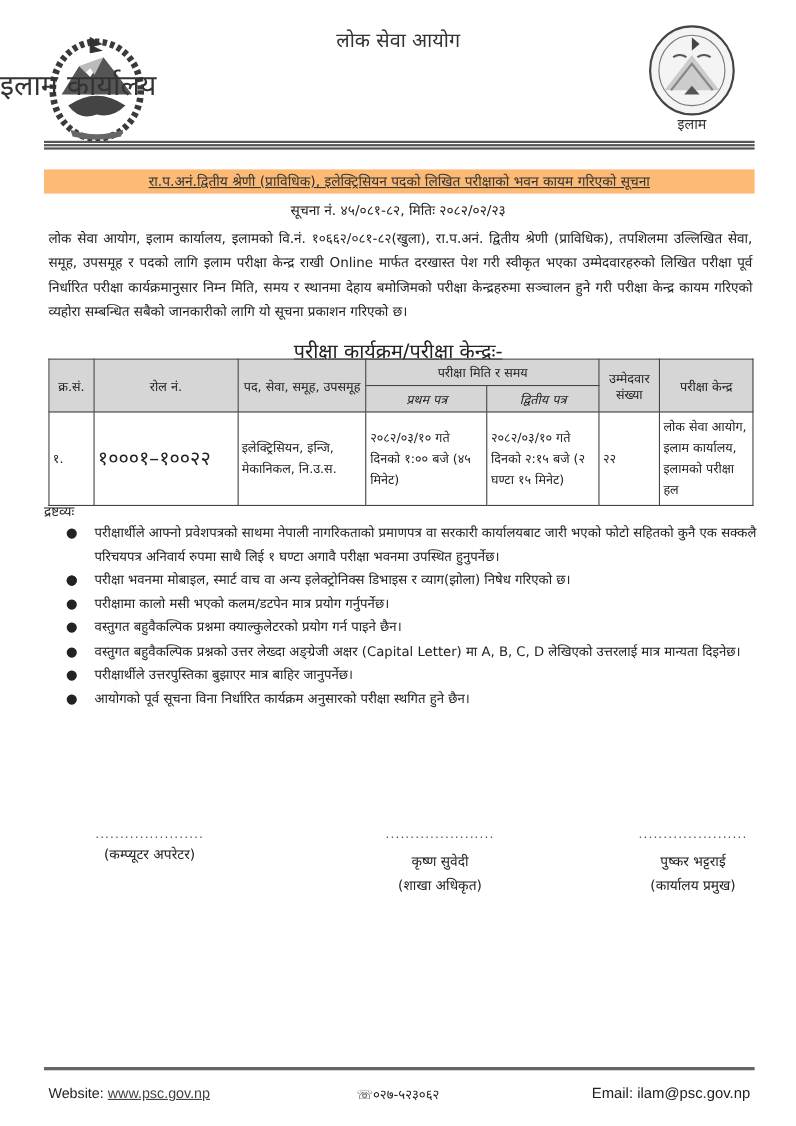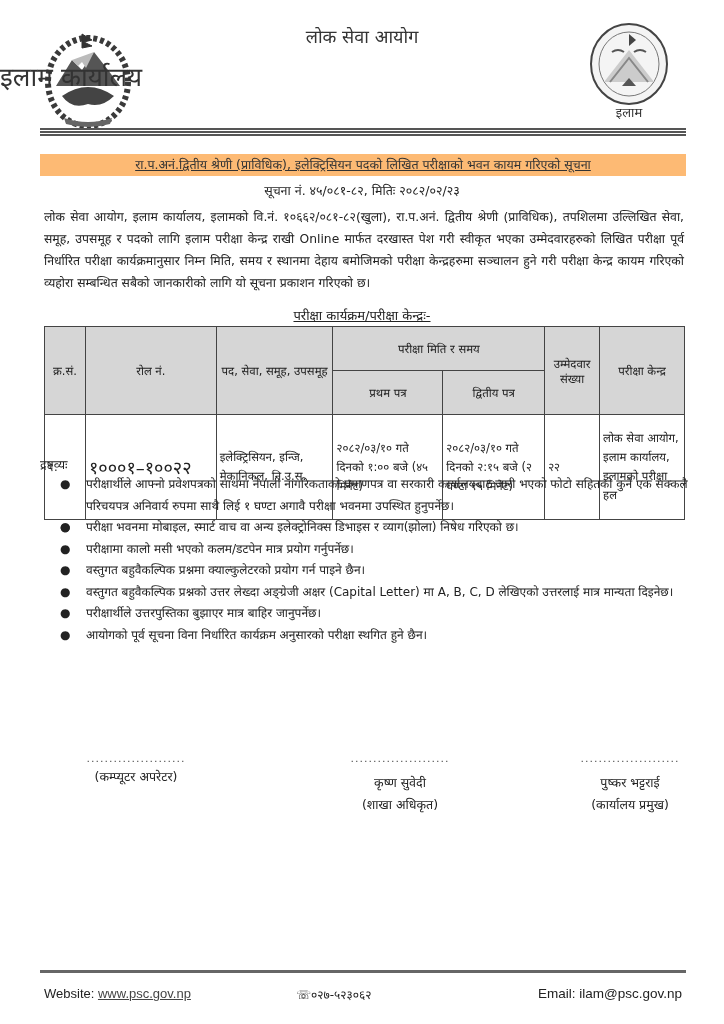--- a/index.html
+++ b/index.html
@@ -22,29 +22,29 @@
   
   .title-bar { position: absolute; left: 40px; top: 154px; width: 646px; height: 22px; background: #fdba74;
          text-align: center; font-size: 12.5px; line-height: 22px; color: #333; }
   .title-bar span { text-decoration: underline; }
   .notice-no { position: absolute; left: 0; width: 724px; top: 182px; text-align: center; font-size: 12.5px; color: #222; }
 
   .intro { position: absolute; left: 44px; top: 206px; width: 640px; font-size: 12.3px; line-height: 22px;
          text-align: justify; color: #222; }
 
   .schedule-heading { position: absolute; left: 0; width: 724px; top: 306px; text-align: center;
-         font-size: 13px; text-decoration: underline; color: #222; }
+         font-size: 18px; text-decoration: underline; color: #222; }
 
   
   table.exam { position: absolute; left: 44px; top: 326px; width: 641px; border-collapse: collapse;
          font-size: 11.5px; color: #222; }
-  table.exam th, table.exam td { border: 1px solid #444; vertical-align: middle; padding: 12px 3px; }
+  table.exam th, table.exam td { border: 1px solid #444; vertical-align: middle; padding: 2px 3px; }
   table.exam th { background: #d6d6d6; font-weight: normal; }
   table.exam .h1 th { height: 19px; }
-  table.exam .h2 th { height: 19px; }
+  table.exam .h2 th { height: 19px; font-style: italic; }
   table.exam td { height: 80px; line-height: 19px; }
   .roll { font-size: 18px; }
 
   .notes-label { position: absolute; left: 40px; top: 456px; font-size: 12.3px; color: #222; }
   ul.notes { position: absolute; left: 44px; top: 474px; width: 640px; margin: 0; padding: 0 0 0 16px;
          list-style: none; font-size: 12px; line-height: 21.5px; color: #222; }
   ul.notes li { position: relative; padding-left: 26px; }
   ul.notes li .bullet { position: absolute; left: 0; top: 0; font-size: 12px; }
 
   
@@ -54,21 +54,21 @@
   .sig .role { line-height: 22px; }
   .sig-1 { left: 36px; }
   .sig-2 { left: 300px; }
   .sig-3 { left: 530px; }
 
   
   .footer-rule { position: absolute; left: 40px; top: 970px; width: 646px; height: 3px; background: #666; }
   .footer { position: absolute; left: 40px; top: 986px; width: 646px; font-size: 12.5px; color: #222; }
   .footer .web { position: absolute; left: 4px; top: 0; font-family: "Liberation Sans", sans-serif; font-size: 13px; }
   .footer .web a { color: #444; text-decoration: underline; }
-  .footer .phone { position: absolute; left: 256px; top: 0; font-size: 12px; }
+  .footer .phone { position: absolute; left: 284px; top: 0; font-size: 12px; }
   .footer .email { position: absolute; right: 4px; top: 0; font-family: "Liberation Sans", sans-serif; font-size: 13.5px; }
 </style>
 </head>
 <body>
 
 <div class="page">
 
   <svg class="logo-left" viewBox="0 0 92 104">
     <ellipse cx="46" cy="56" rx="40" ry="44" fill="none" stroke="#3a3a3a" stroke-width="6" stroke-dasharray="4 3"></ellipse>
     <path d="M14 60 L30 34 L40 44 L52 26 L66 44 L78 60 Z" fill="#555"></path>

